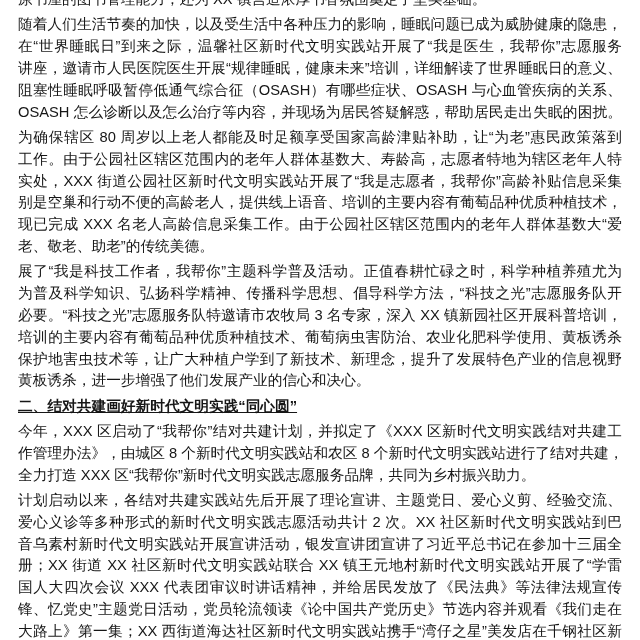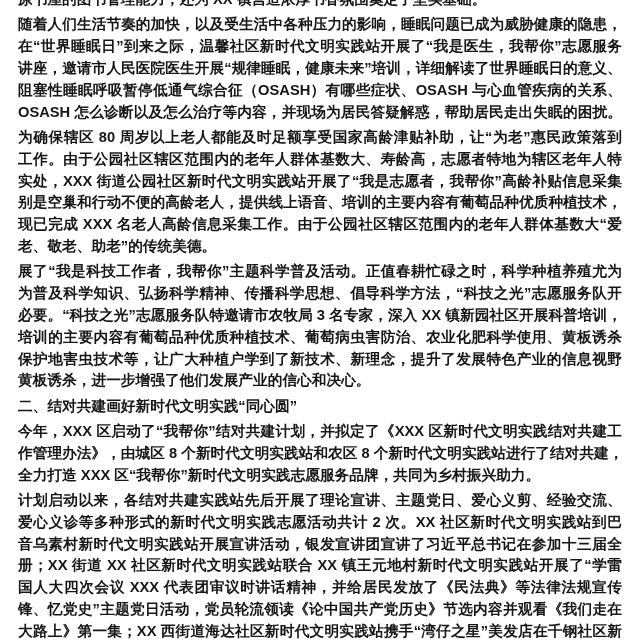--- a/index.html
+++ b/index.html
@@ -21,32 +21,32 @@
     font-family: "Liberation Sans", sans-serif;
     font-size: 14.7px;
     line-height: 21.8px;
     color: #161616;
     font-weight: 400;
   }
   .doc-line {
     white-space: nowrap;
     overflow: hidden;
     text-align: left;
-    font-weight: bold;
   }
   .doc-line.stretch {
     text-align: justify;
     text-align-last: justify;
     text-justify: inter-ideograph;
   }
   .doc-line.para-end {
     margin-bottom: 3.6px;
   }
   .doc-line.bold {
     font-weight: 700;
+    text-decoration: underline;
   }
 </style>
 </head>
 <body>
 
 <div class="viewport">
   <div class="text-block" id="text-block">
       <div class="doc-line para-end">原书屋的图书管理能力，还为 XX 镇营造浓厚书香氛围奠定了坚实基础。</div>
       <div class="doc-line stretch">随着人们生活节奏的加快，以及受生活中各种压力的影响，睡眠问题已成为威胁健康的隐患，</div>
       <div class="doc-line stretch">在“世界睡眠日”到来之际，温馨社区新时代文明实践站开展了“我是医生，我帮你”志愿服务</div>

